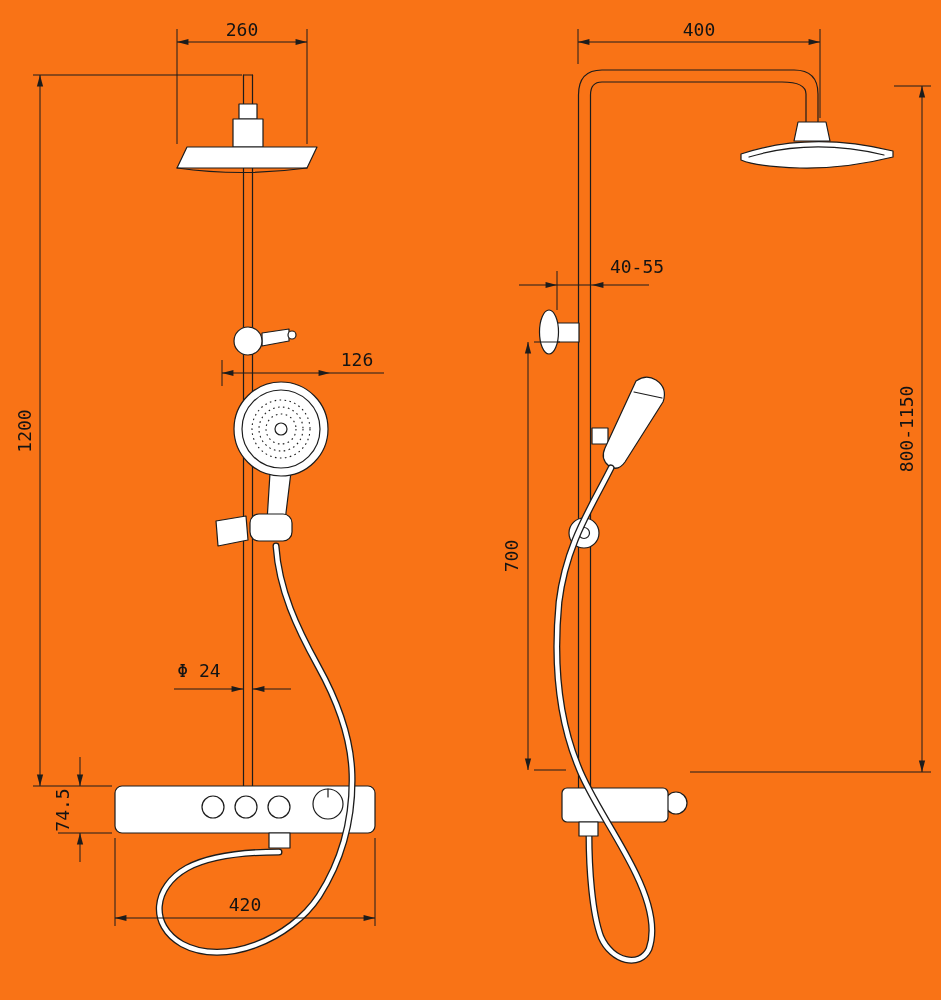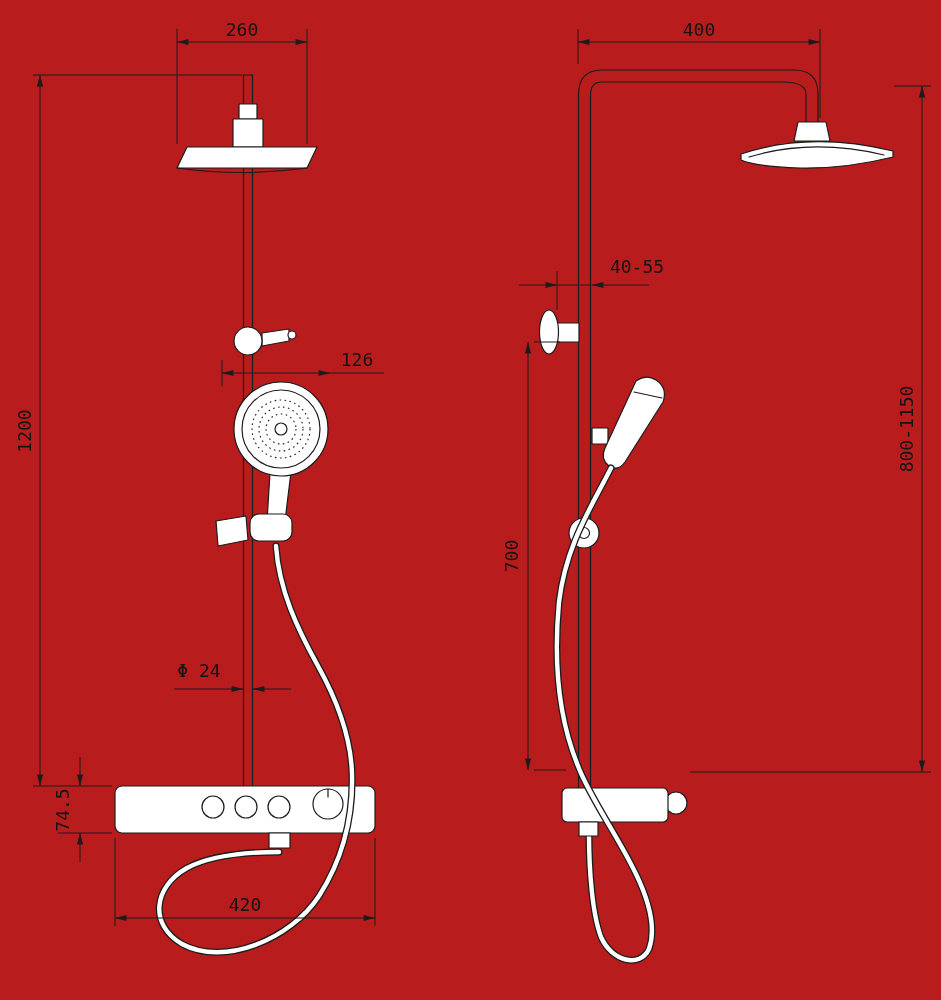--- a/index.html
+++ b/index.html
@@ -1,16 +1,16 @@
 <!DOCTYPE html>
 <html><head>
 <meta charset="utf-8">
 <style>
   html,body{margin:0;padding:0;background:#ffffff;}
-  .canvas{position:relative;width:941px;height:1000px;background:#b91c1c;overflow:hidden;}
+  .canvas{position:relative;width:941px;height:1000px;background:#f97316;overflow:hidden;}
   svg{display:block;}
   .ln{fill:none;stroke:#1c1c1c;stroke-width:1.2;stroke-linecap:round;stroke-linejoin:round;}
   .fw{fill:#ffffff;stroke:#1c1c1c;stroke-width:1.2;stroke-linejoin:round;}
   .dim{fill:none;stroke:#1c1c1c;stroke-width:1;}
   .dot{fill:none;stroke:#1c1c1c;stroke-width:1.1;stroke-dasharray:1.6 3.4;}
   .hoseO{fill:none;stroke:#1c1c1c;stroke-width:7;stroke-linecap:round;}
   .hoseI{fill:none;stroke:#ffffff;stroke-width:4.4;stroke-linecap:round;}
   .dtxt{font:18px "DejaVu Sans Mono", monospace;fill:#141414;}
 </style>
 </head>

